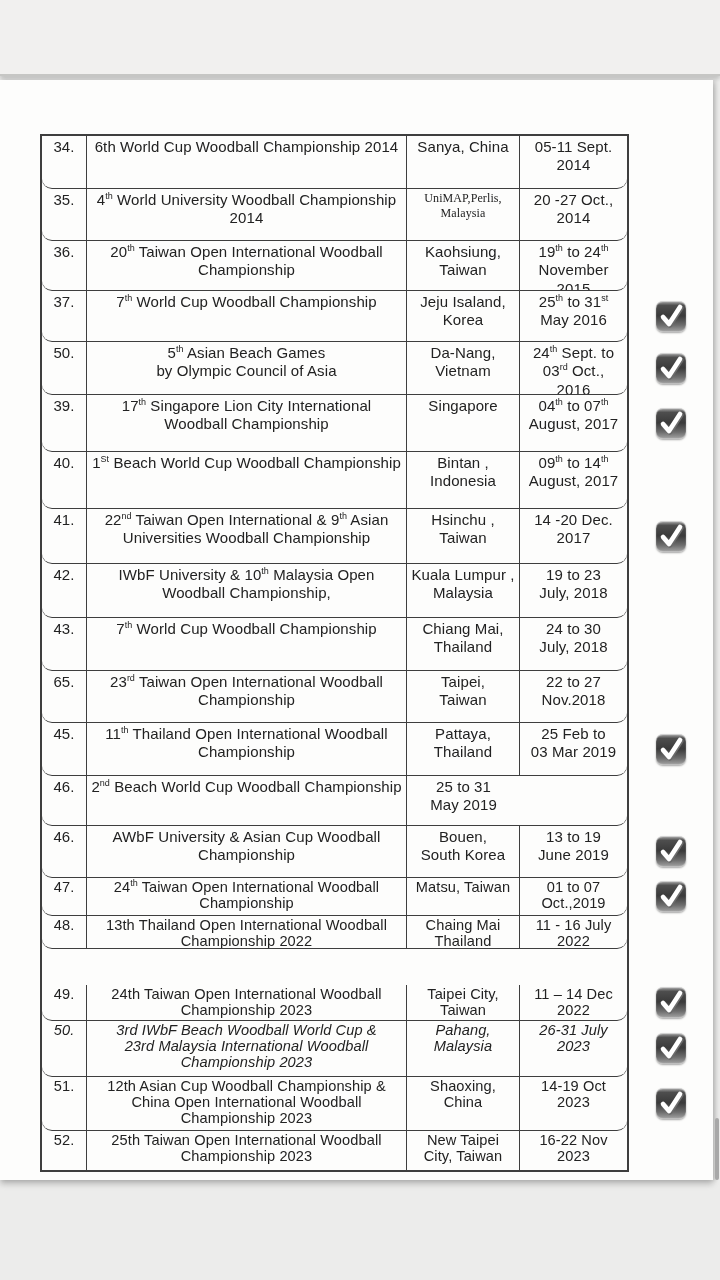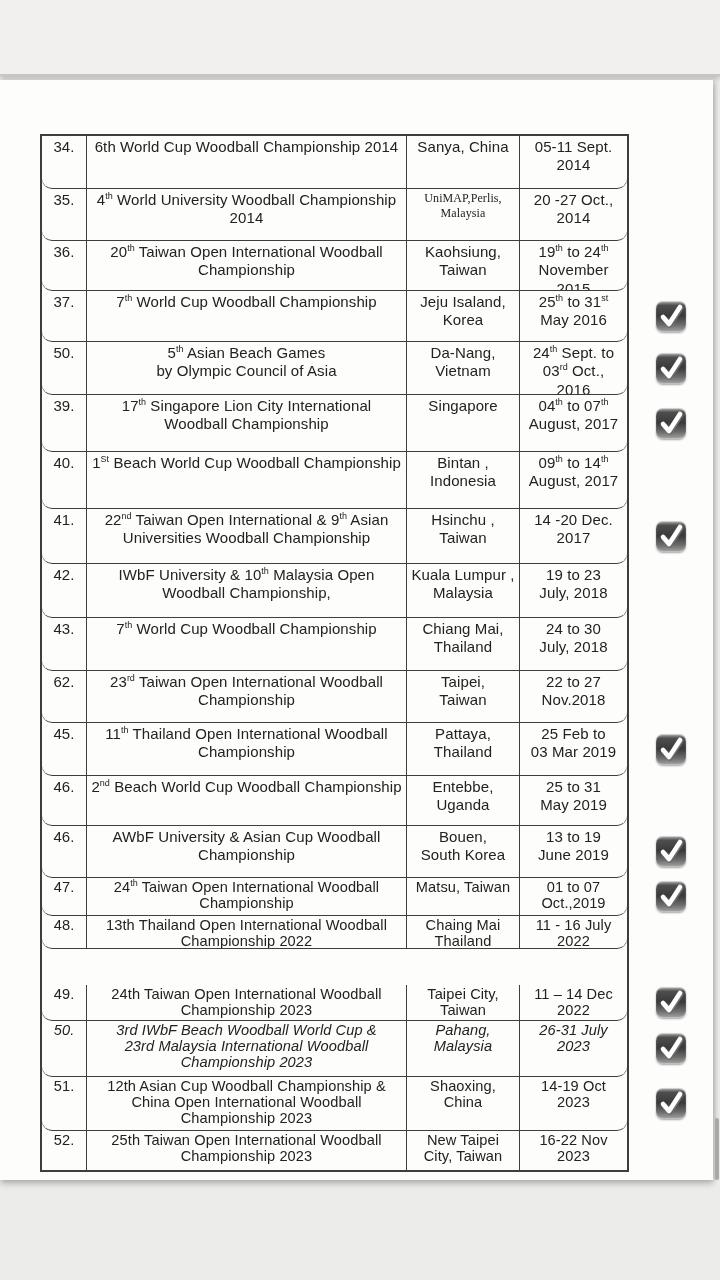--- a/index.html
+++ b/index.html
@@ -172,21 +172,21 @@
         <div class="cell c-date">19 to 23<br>July, 2018</div>
       </div>
       <div class="t-row" style="height: 53px;">
         <div class="cell c-no">43.</div>
         <div class="cell c-event">7<sup>th</sup> World Cup Woodball  Championship</div>
         <div class="cell c-loc">Chiang Mai,
 Thailand</div>
         <div class="cell c-date">24 to 30<br>July, 2018</div>
       </div>
       <div class="t-row" style="height: 52px;">
-        <div class="cell c-no">62.</div>
+        <div class="cell c-no">65.</div>
         <div class="cell c-event">23<sup>rd</sup>   Taiwan Open  International  Woodball<br>Championship</div>
         <div class="cell c-loc">Taipei,
 Taiwan</div>
         <div class="cell c-date">22 to 27<br>Nov.2018</div>
       </div>
       <div class="t-row" style="height: 53px;">
         <div class="cell c-no">45.</div>
         <div class="cell c-event">11<sup>th</sup> Thailand  Open  International  Woodball<br>Championship</div>
         <div class="cell c-loc">Pattaya,
 Thailand</div>
@@ -196,22 +196,20 @@
             <svg width="26" height="27" viewBox="0 0 26 27">
               <path d="M5 14 L11 21 L22 4" stroke="#6b6b6b" stroke-width="5.5" fill="none" stroke-linecap="round" stroke-linejoin="round" transform="translate(0.8,1)"></path>
               <path d="M5 14 L11 21 L22 4" stroke="#ffffff" stroke-width="4.6" fill="none" stroke-linecap="round" stroke-linejoin="round"></path>
             </svg>
           </div>
         </div>
       </div>
       <div class="t-row" style="height: 50px;">
         <div class="cell c-no">46.</div>
         <div class="cell c-event">2<sup>nd</sup> Beach World  Cup Woodball Championship</div>
-        <div class="cell c-loc">Entebbe,
-Uganda</div>
         <div class="cell c-date">25 to 31<br>May 2019</div>
       </div>
       <div class="t-row" style="height: 52px;">
         <div class="cell c-no">46.</div>
         <div class="cell c-event">AWbF  University  &amp; Asian Cup Woodball<br>Championship</div>
         <div class="cell c-loc">Bouen,
 South Korea</div>
         <div class="cell c-date">13 to 19<br>June 2019</div>
         <div class="check-slot">
           <div class="check-icon">

